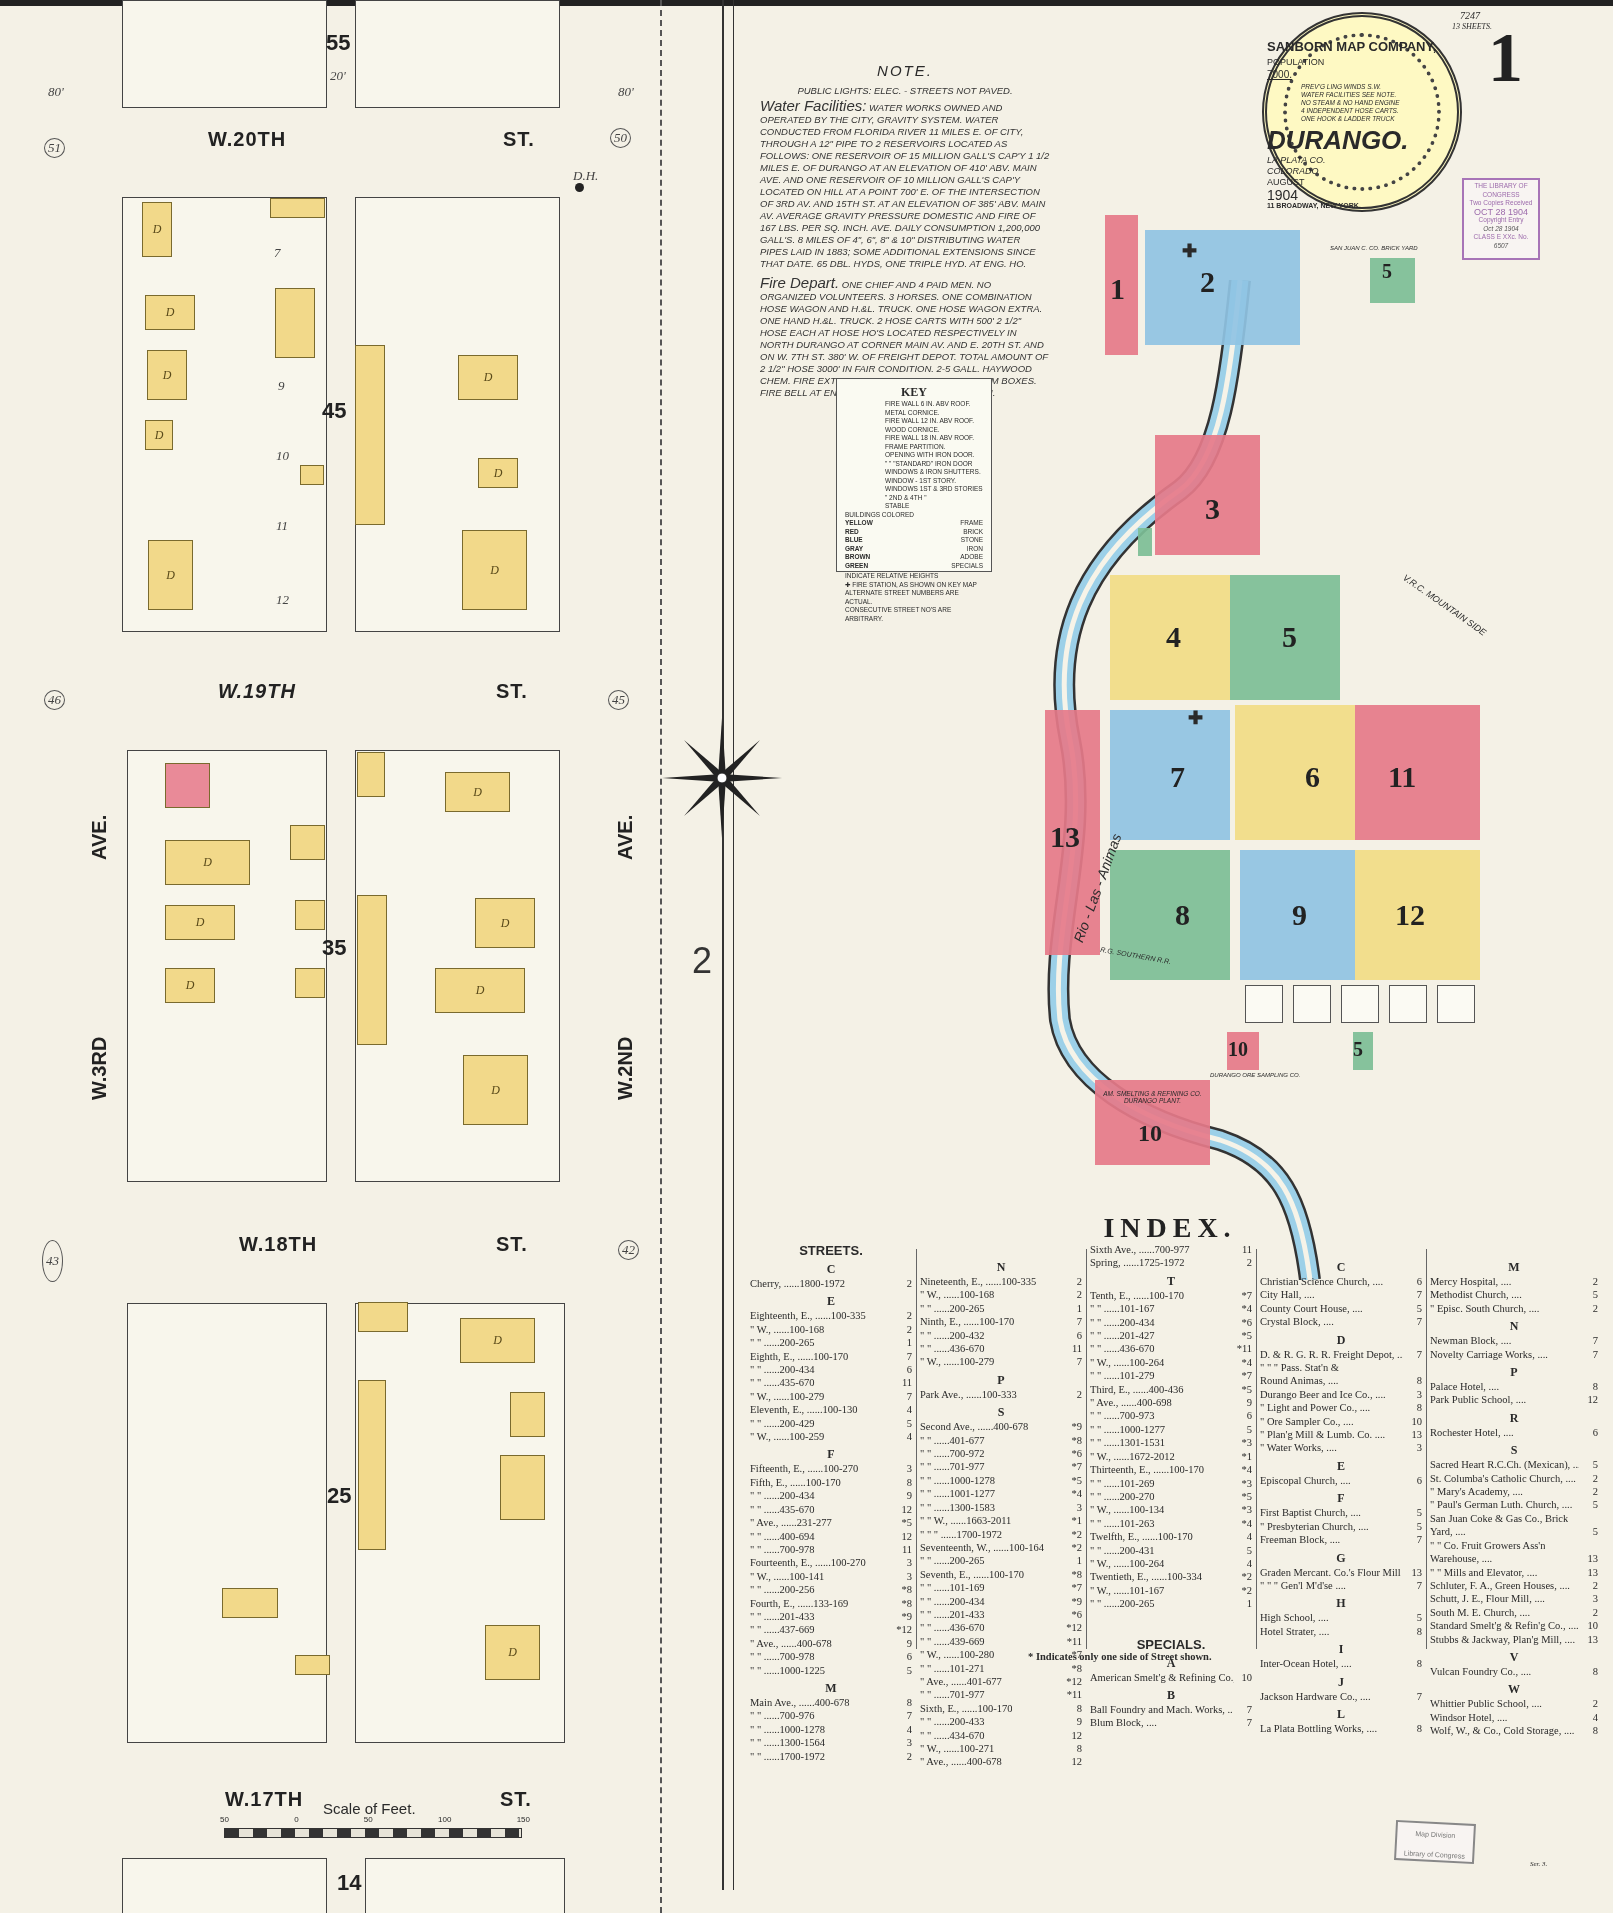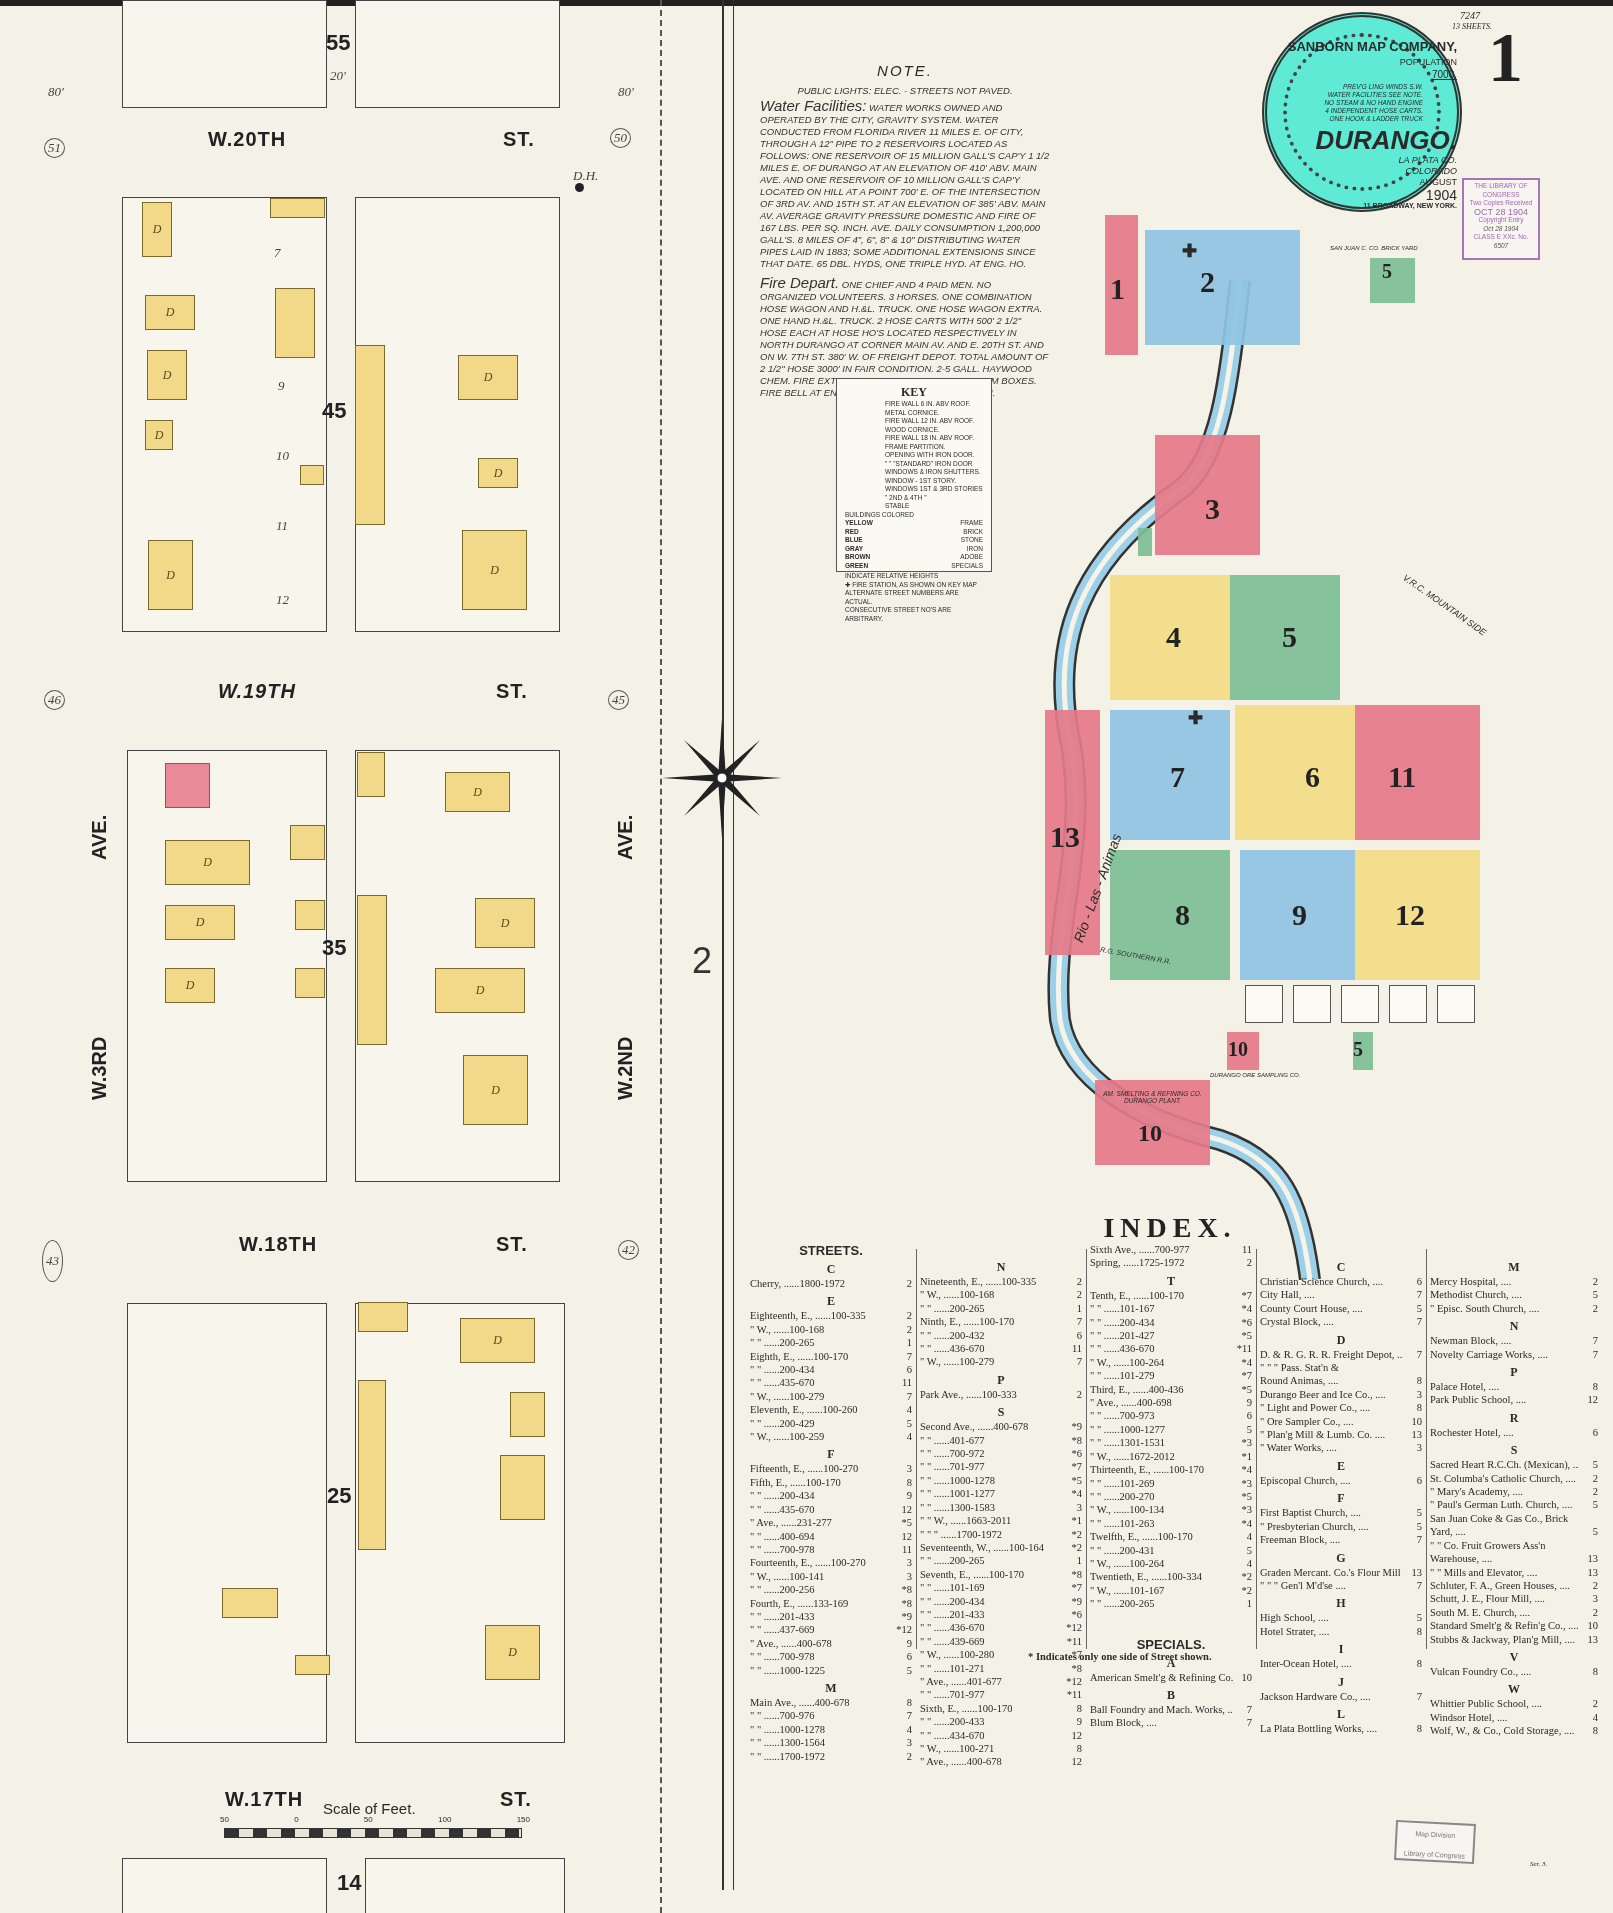--- a/index.html
+++ b/index.html
@@ -19,21 +19,21 @@
   
   .note-title{font:italic 15px "Liberation Sans",sans-serif;letter-spacing:2px;text-align:center;}
   .note-text{font:italic 9.5px "Liberation Sans",sans-serif;line-height:12px;text-transform:uppercase;color:#333;}
   .note-head{font:italic 15px "Liberation Sans",sans-serif;text-transform:none;}
   
   .key{border:1.5px solid #555;background:#fafaf2;padding:6px 8px;box-sizing:border-box;font:9px "Liberation Sans",sans-serif;text-transform:uppercase;line-height:12px;}
   .key h4{margin:0 0 4px 0;text-align:center;font:bold 16px "Liberation Serif",serif;}
   .key .color-row{display:flex;justify-content:space-between;}
   .key .color-row b{font-weight:bold;}
   
-  .seal{border-radius:50%;border:5px double #333;box-sizing:border-box;background:#5eead4;text-align:right;}
+  .seal{border-radius:50%;border:5px double #333;box-sizing:border-box;background:#fef9c3;text-align:left;}
   .seal-inner{position:absolute;left:16px;top:16px;right:16px;bottom:16px;border-radius:50%;border:4px dotted #444;}
   .sheet-number{font:bold 70px "Liberation Serif",serif;color:#222;}
   .stamp{border:2px solid #a774b7;color:#9c6aab;font:10px "Liberation Sans",sans-serif;text-align:center;box-sizing:border-box;padding:4px;line-height:14px;background:rgba(250,246,250,.6);}
   
   .km-block{position:absolute;border:1.2px solid #555;box-sizing:border-box;font:italic 11px "Liberation Serif",serif;color:#555;display:flex;align-items:center;justify-content:center;}
   .red{background:#e57a89;} .blue{background:#8fc3e3;} .yellow{background:#f1dc85;} .green{background:#7cbe96;} .white{background:#fbfaf3;}
   .zone{position:absolute;opacity:.92;}
   .sheetnum{position:absolute;font:bold 30px "Liberation Serif",serif;color:#222;}
   
   .index-title{font:bold 28px "Liberation Serif",serif;letter-spacing:6px;text-align:center;text-shadow:1px 1px 0 #000;color:#fff;-webkit-text-stroke:1px #222;}
@@ -374,21 +374,21 @@
         </div>
         <div class="idx-row">
           <span class="nm">"  " ......435-670</span>
           <span class="sh">11</span>
         </div>
         <div class="idx-row">
           <span class="nm">"  W., ......100-279</span>
           <span class="sh">7</span>
         </div>
         <div class="idx-row">
-          <span class="nm">Eleventh, E., ......100-260</span>
+          <span class="nm">Eleventh, E., ......100-130</span>
           <span class="sh">4</span>
         </div>
         <div class="idx-row">
           <span class="nm">"  " ......200-429</span>
           <span class="sh">5</span>
         </div>
         <div class="idx-row">
           <span class="nm">"  W., ......100-259</span>
           <span class="sh">4</span>
         </div>

